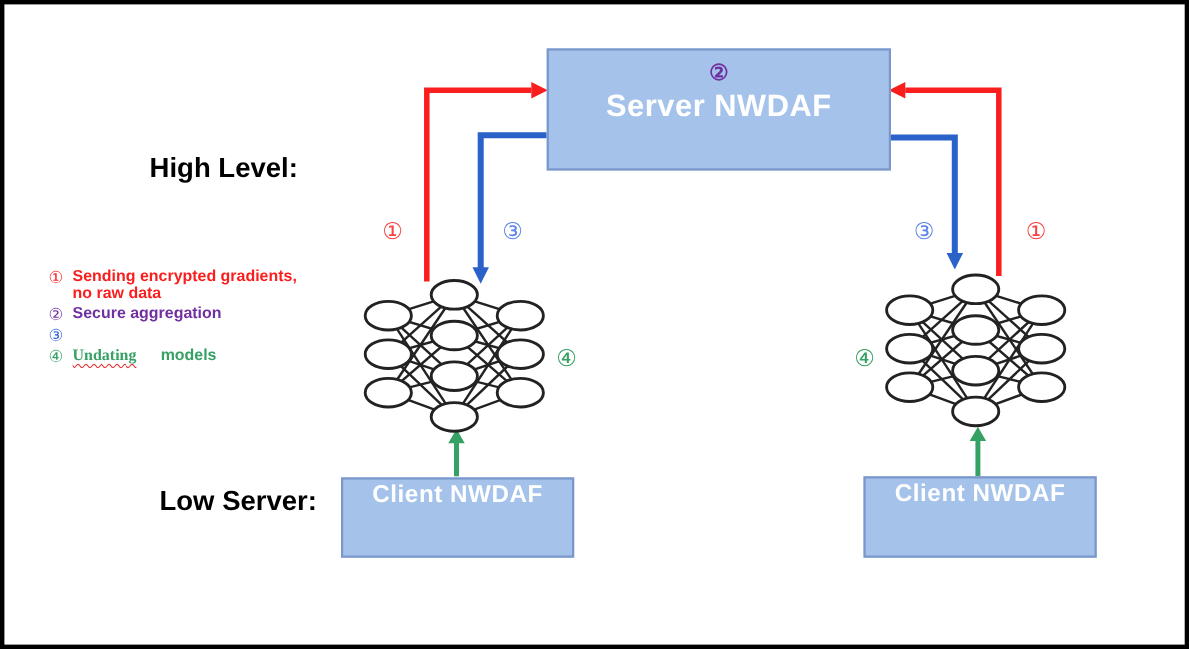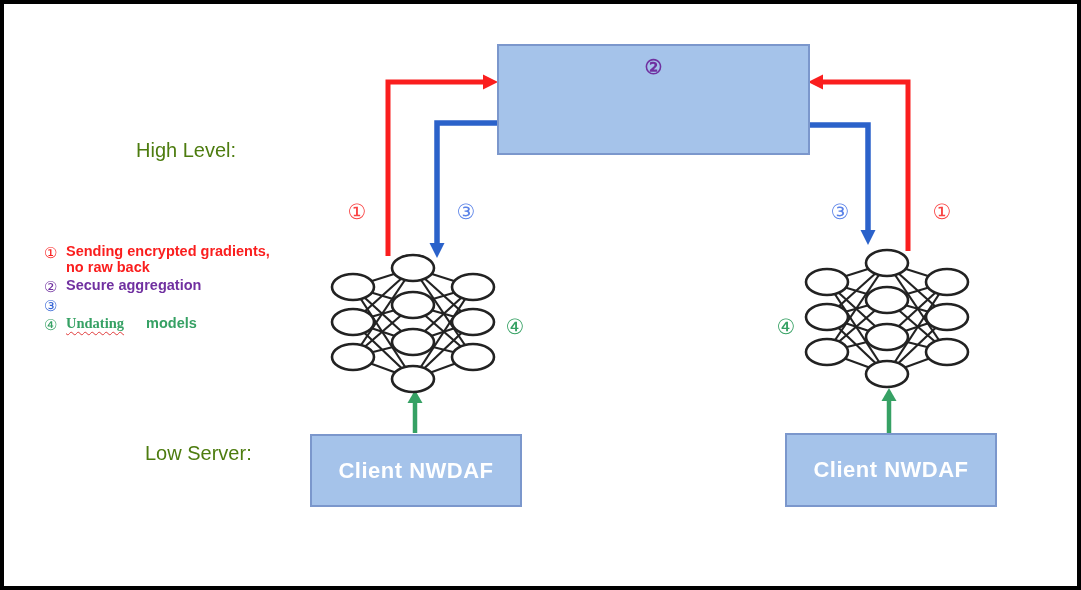--- a/index.html
+++ b/index.html
@@ -2,30 +2,30 @@
 <html><head>
 <meta charset="utf-8">
 <style>
   html,body{margin:0;padding:0;background:#ffffff;font-family:"Liberation Sans",sans-serif;}
   .canvas{position:relative;width:1081px;height:590px;background:#ffffff;overflow:hidden;}
   .frame{position:absolute;inset:0;border:4px solid #000;pointer-events:none;z-index:10;}
   .overlay{position:absolute;left:0;top:0;width:1081px;height:590px;z-index:1;}
 
   
   .box{position:absolute;background:#a5c3ea;border:2px solid #7b97cc;box-sizing:border-box;
-       display:flex;flex-direction:column;align-items:center;justify-content:center;z-index:2;}
+       display:flex;flex-direction:column;align-items:center;z-index:2;}
   .server-box{left:497px;top:44px;width:313px;height:111px;justify-content:flex-start;padding-top:10px;}
   .server-badge{font-size:20px;line-height:22px;color:#7030a0;font-weight:bold;}
   .server-label{font-size:28px;font-weight:bold;color:#ffffff;letter-spacing:.5px;margin-top:2px;}
   .client-left{left:310px;top:434px;width:212px;height:73px;}
   .client-right{left:785px;top:433px;width:212px;height:74px;}
   .client-label{font-size:22px;font-weight:bold;color:#ffffff;letter-spacing:.5px;}
 
   
-  .heading{position:absolute;font-weight:normal;color:#4d7c0f;font-size:20px;z-index:2;}
+  .heading{position:absolute;font-weight:bold;color:#000000;font-size:25px;z-index:2;}
   .heading-high{left:136px;top:139px;}
   .heading-low{left:145px;top:442px;}
 
   
   .legend{position:absolute;left:44px;top:244px;width:270px;z-index:2;}
   .legend-row{display:flex;align-items:flex-start;margin-bottom:3px;font-weight:bold;font-size:14.5px;line-height:15.5px;}
   .legend-num{flex:0 0 22px;font-size:15px;font-weight:normal;padding-top:0.5px;}
   .legend-text{white-space:pre-line;}
   .wavy{text-decoration:underline;text-decoration-style:wavy;text-decoration-color:#e03b3b;text-decoration-thickness:1px;text-underline-offset:3px;font-family:Liberation Serif, serif;}
   .legend-rest{margin-left:22px;}
@@ -139,37 +139,38 @@
         <ellipse cx="83" cy="90" rx="21" ry="13"></ellipse>
         <ellipse cx="83" cy="127" rx="21" ry="13"></ellipse>
         <ellipse cx="143" cy="35" rx="21" ry="13"></ellipse>
         <ellipse cx="143" cy="70" rx="21" ry="13"></ellipse>
         <ellipse cx="143" cy="105" rx="21" ry="13"></ellipse>
       </g>
   </svg>
 
   <div class="box server-box">
     <div class="server-badge">②</div>
+    <div class="server-label">Server NWDAF</div>
   </div>
 
   <div class="box client-left">
     <div class="client-label">Client NWDAF</div>
   </div>
   <div class="box client-right">
     <div class="client-label">Client NWDAF</div>
   </div>
 
   <div class="heading heading-high">High Level:</div>
   <div class="heading heading-low">Low Server:</div>
 
   <div class="legend">
     <div class="legend-row" style="color: rgb(250, 30, 30);">
       <span class="legend-num">①</span>
       <span class="legend-text">Sending encrypted gradients,
-no raw back</span>
+no raw data</span>
     </div>
     <div class="legend-row" style="color: rgb(112, 48, 160);">
       <span class="legend-num">②</span>
       <span class="legend-text">Secure aggregation</span>
     </div>
     <div class="legend-row" style="color: rgb(53, 101, 214);">
       <span class="legend-num">③</span>
     </div>
     <div class="legend-row" style="color: rgb(54, 161, 100);">
       <span class="legend-num">④</span>

